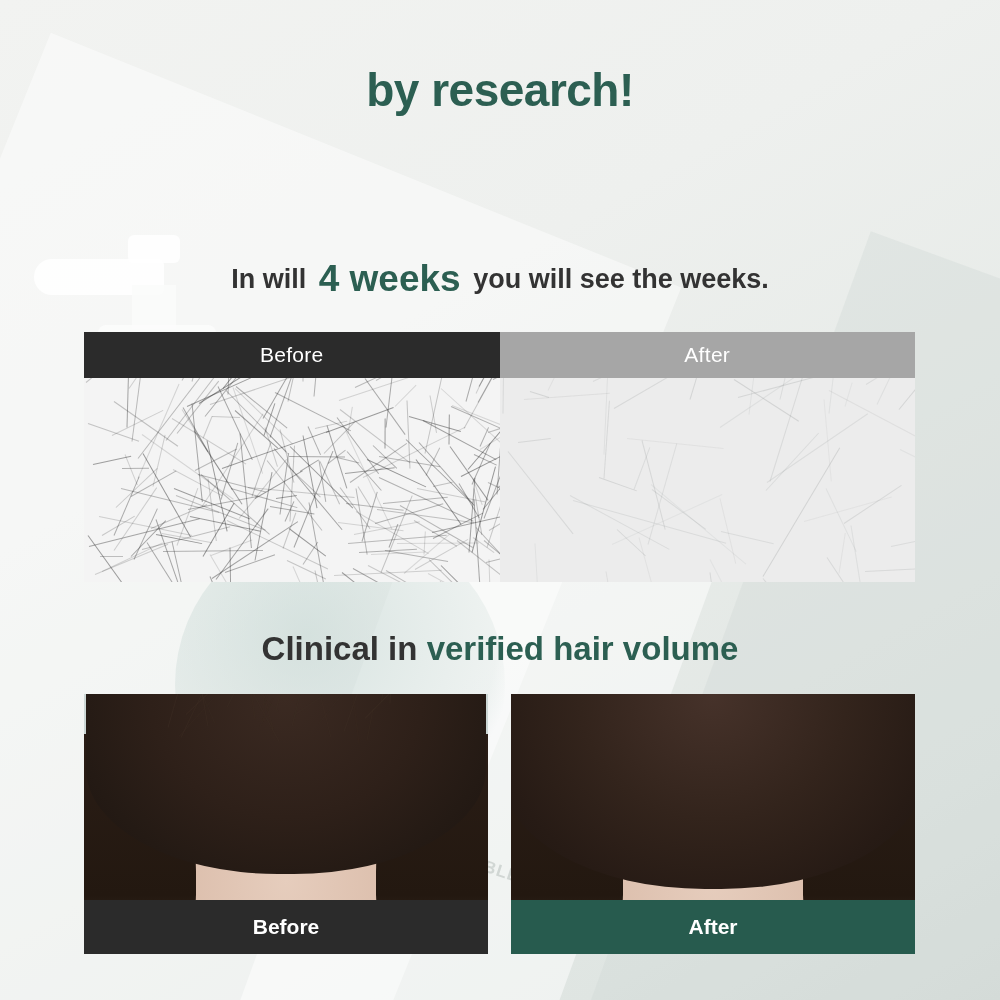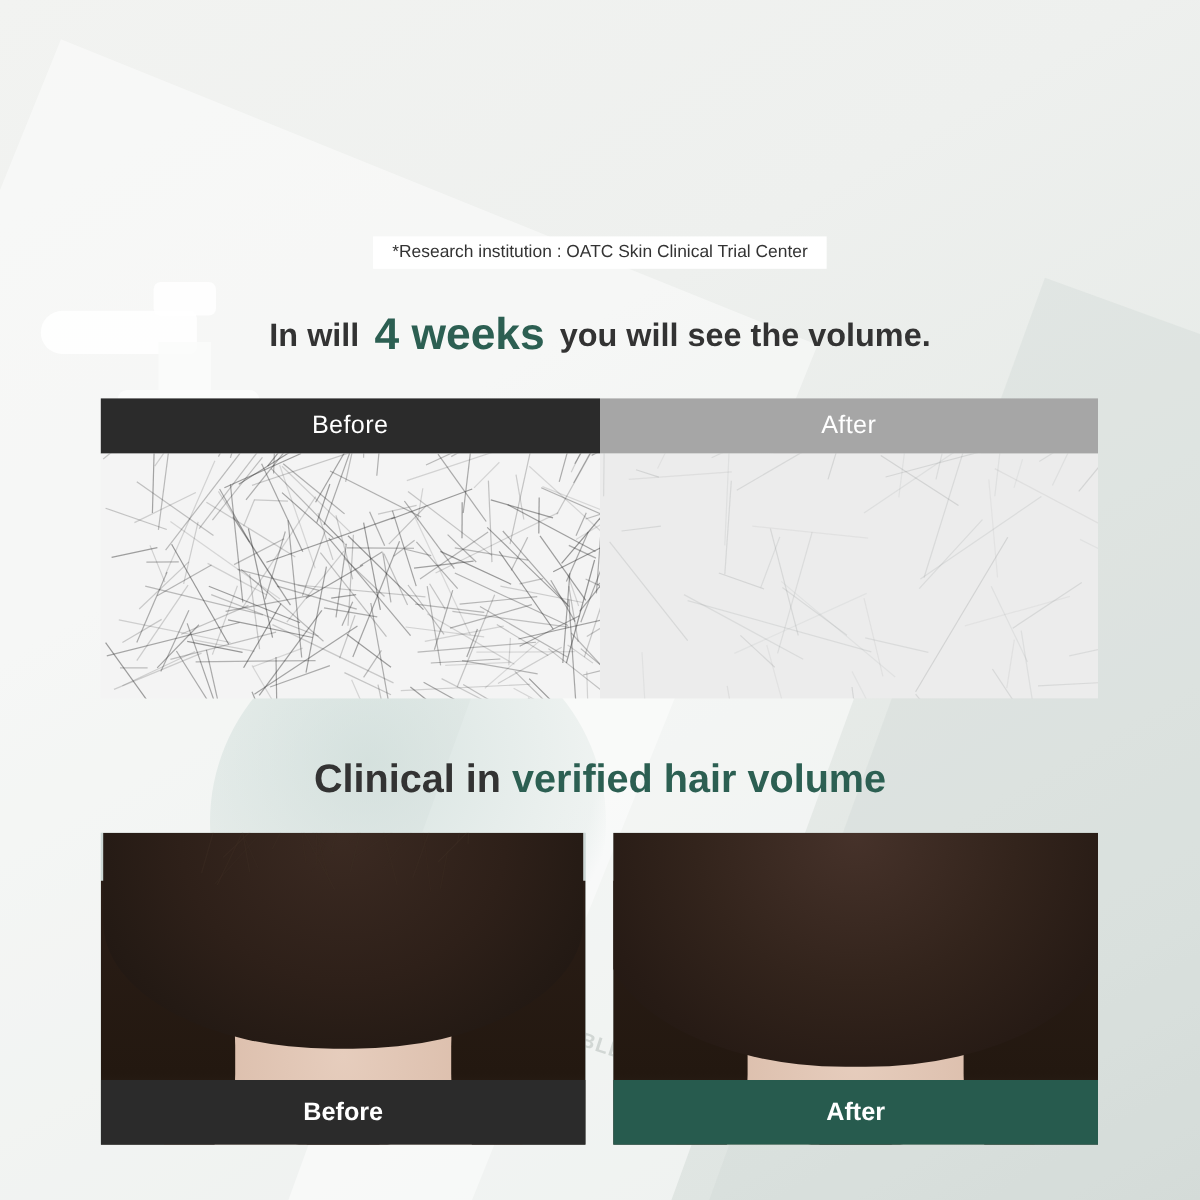--- a/index.html
+++ b/index.html
@@ -346,28 +346,28 @@
     <div class="bg-ghost-text3">ABLE</div>
     <div class="pump">
       <div class="cap"></div>
       <div class="nozzle"></div>
       <div class="neck"></div>
       <div class="body"></div>
     </div>
   </div>
 
   <div class="headline">
+    <span class="l2">by research!</span>
   </div>
 
-  <div class="research-note">*Research institution : OATC Skin Clinical Trial Center</div>
 
   <div class="subline">
     <span>In will</span>
     <span class="weeks">4 weeks</span>
-    <span>you will see the volume.</span>
+    <span>you will see the weeks.</span>
   </div>
 
   <div class="scalp-block">
     <div class="scalp-headers">
       <div class="hdr hdr-before">Before</div>
       <div class="hdr hdr-after">After</div>
     </div>
     <div class="scalp-imgs">
       <div class="scalp-img scalp-before" id="scalp-before">
           <div class="hair" style="left:281.2px;top:0.4px;width:69.1px;transform:rotate(54.4deg);opacity:0.67"></div>

